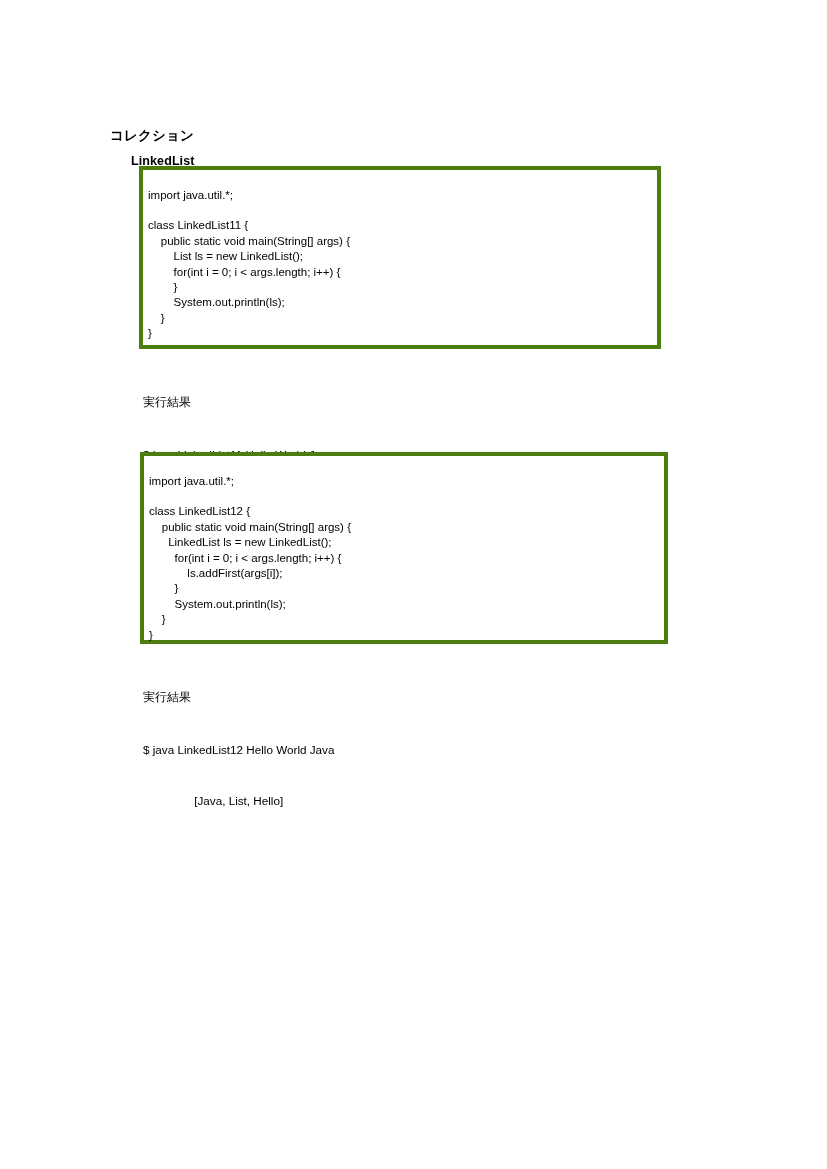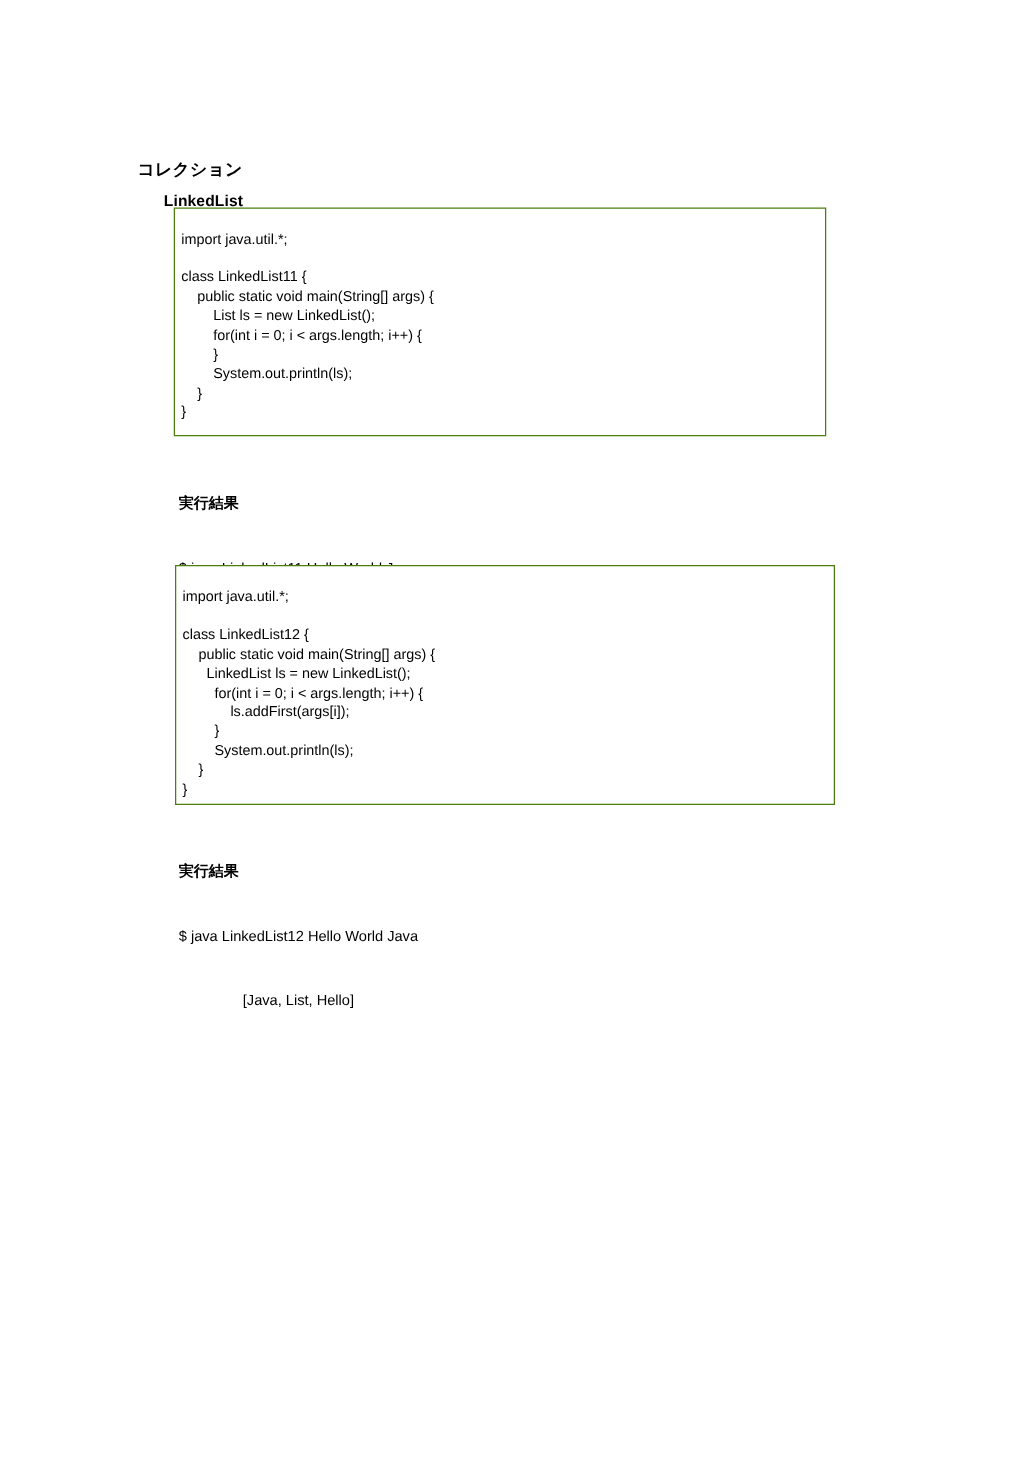--- a/index.html
+++ b/index.html
@@ -42,21 +42,21 @@
     font-size: 12.5px;
     font-weight: bold;
     letter-spacing: 0.1px;
     white-space: pre;
   }
 
   
   .code-box {
     position: absolute;
     box-sizing: border-box;
-    border: 1px solid #4d7c0f;
+    border: 4px solid #4d7c0f;
     background: #ffffff;
   }
   .code-box.box-1 {
     left: 139px;
     top: 166px;
     width: 522px;
     height: 183px;
   }
   .code-box.box-2 {
     left: 140px;
@@ -85,21 +85,21 @@
   .result {
     position: absolute;
     white-space: pre;
   }
   .result.res-1 { left: 143px; top: 359px; }
   .result.res-2 { left: 143px; top: 654px; }
 
   .result .res-title {
     display: block;
     font-size: 12px;
-    font-weight: bold;
+    font-weight: normal;
     line-height: 15.5px;
     white-space: pre;
   }
   .result .res-line {
     display: block;
     font-size: 11.7px;
     line-height: 15.3px;
     white-space: pre;
     text-align: center;
   }

